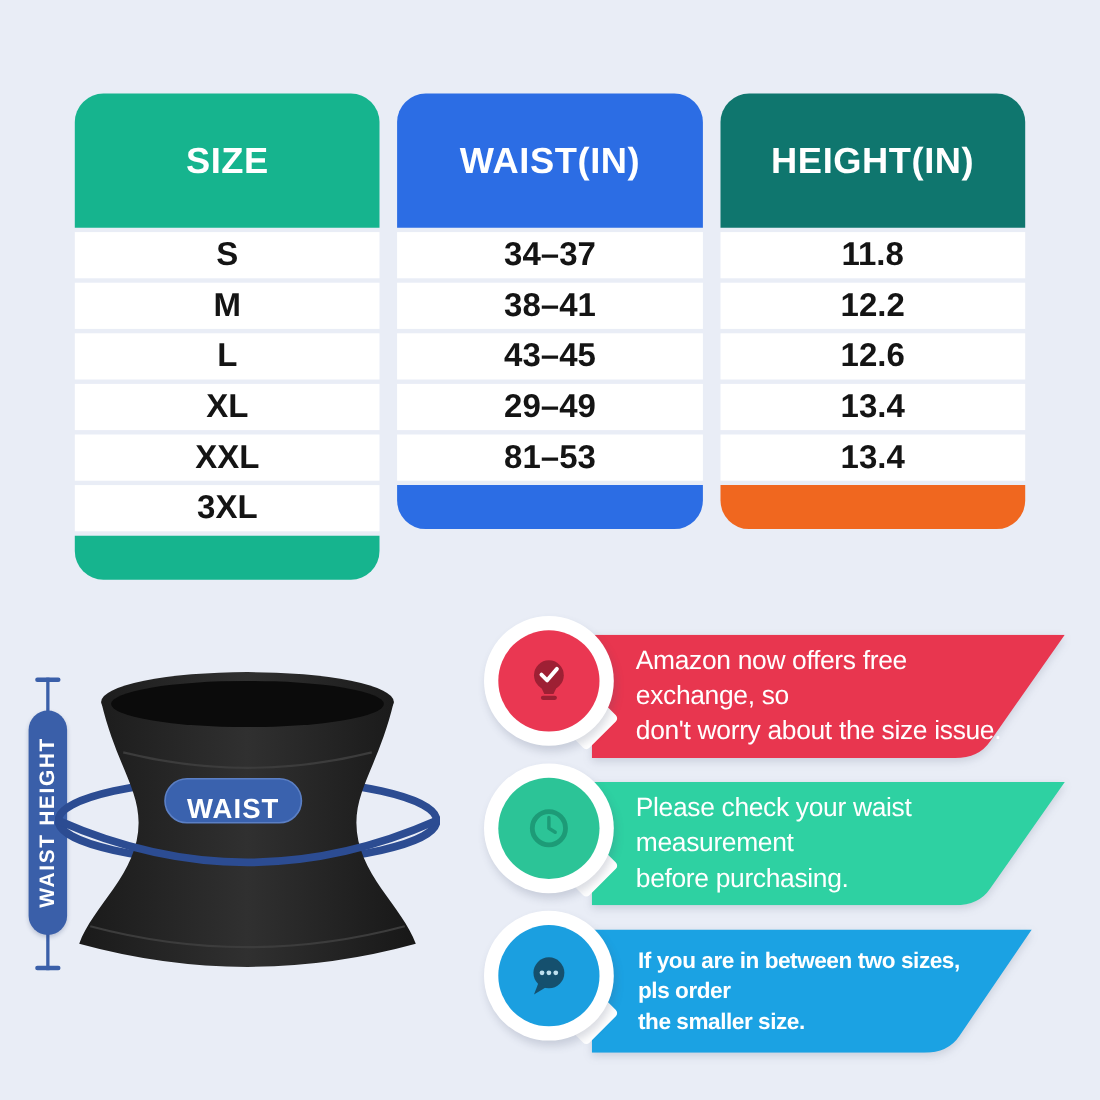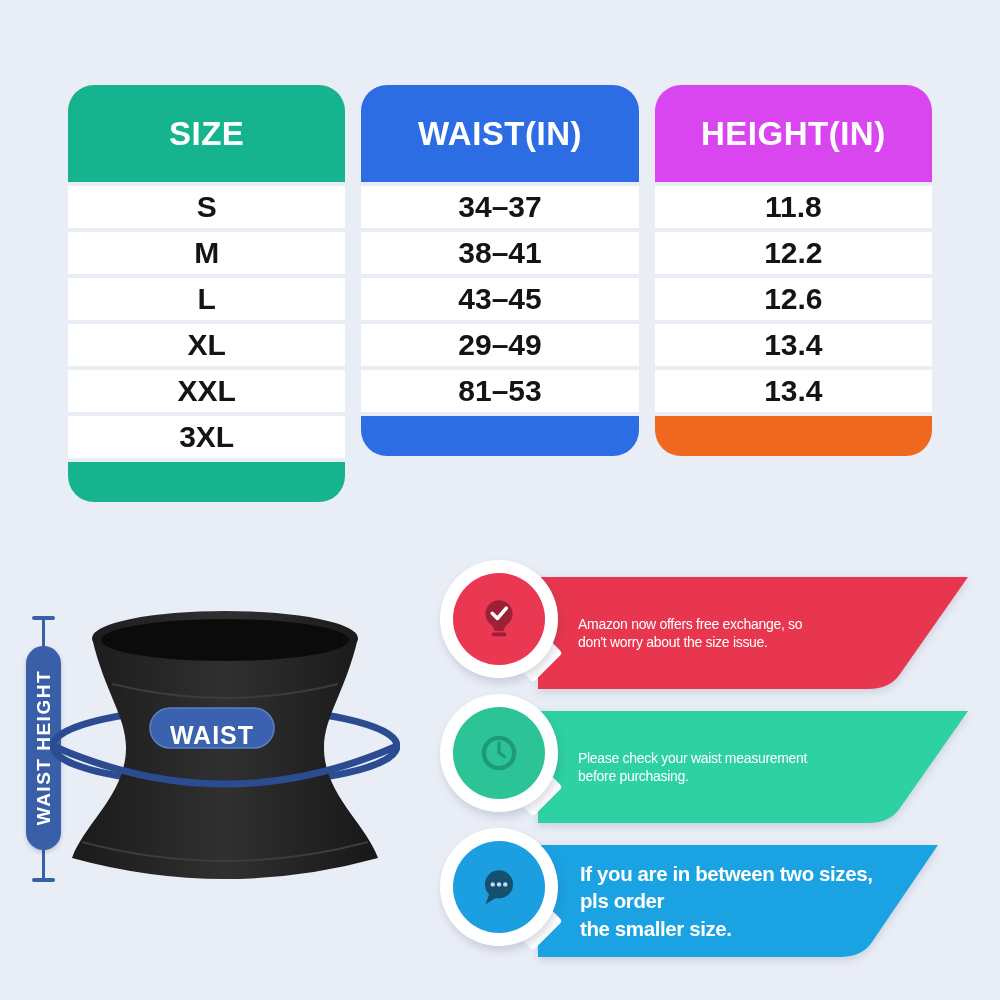--- a/index.html
+++ b/index.html
@@ -8,21 +8,21 @@
     background:#e9edf6;
     font-family:"Liberation Sans", sans-serif;
   }
   
   .size-table{
     position:absolute;left:68px;top:85px;width:864px;
     display:grid;grid-template-columns:1fr 1fr 1fr;column-gap:16px;
   }
   .tcol{display:flex;flex-direction:column;gap:4px;}
   .tcol-header{
-    height:97px;border-radius:26px 26px 0 0;
+    height:122px;border-radius:26px 26px 0 0;
     display:flex;align-items:center;justify-content:center;
     color:#fff;font-weight:700;font-size:33px;letter-spacing:.5px;
     font-stretch:condensed;
   }
   .tcell{
     height:42px;background:#fff;
     display:flex;align-items:center;justify-content:center;
     font-weight:700;font-size:30px;color:#141414;font-stretch:condensed;
   }
   .tcol-footer{height:40px;border-radius:0 0 26px 26px;}
@@ -41,21 +41,21 @@
   .bracket .pill span{
     writing-mode:vertical-rl;transform:rotate(180deg);
     color:#fff;font-weight:700;font-size:19px;letter-spacing:1.5px;white-space:nowrap;
   }
   
   .callout{position:absolute;left:440px;width:540px;height:130px;}
   .banner-svg{position:absolute;left:98px;top:17px;filter:drop-shadow(0 3px 4px rgba(60,70,100,.18));}
   .callout-text{
     position:absolute;left:138px;top:17px;height:112px;width:335px;
     display:flex;align-items:center;
-    color:#fff;font-size:14px;line-height:1.32;letter-spacing:-.3px;
+    color:#fff;font-size:24px;line-height:1.32;letter-spacing:-.3px;
     white-space:pre-line;
   }
   .callout.c3 .callout-text{font-weight:700;font-size:20.5px;letter-spacing:-.4px;width:320px;left:140px;}
   .badge{position:absolute;left:0;top:0;width:118px;height:118px;}
   .badge .tail{
     position:absolute;left:72px;top:72px;width:42px;height:42px;background:#fff;
     transform:rotate(45deg);border-radius:4px;
   }
   .badge .ring{
     position:absolute;left:0;top:0;width:118px;height:118px;background:#fff;border-radius:50%;
@@ -86,21 +86,21 @@
     <div class="tcol-header" style="background: rgb(44, 109, 228); text-align: center;">WAIST(IN)</div>
     <div class="tcell">34–37</div>
     <div class="tcell">38–41</div>
     <div class="tcell">43–45</div>
     <div class="tcell">29–49</div>
     <div class="tcell">81–53</div>
     <div class="tcol-footer" style="background: rgb(44, 109, 228);"></div>
   </div>
 
   <div class="tcol">
-    <div class="tcol-header" style="background: #d946ef;">HEIGHT(IN)</div>
+    <div class="tcol-header" style="background: #0f766e;">HEIGHT(IN)</div>
     <div class="tcell">11.8</div>
     <div class="tcell">12.2</div>
     <div class="tcell">12.6</div>
     <div class="tcell">13.4</div>
     <div class="tcell">13.4</div>
     <div class="tcol-footer" style="background: rgb(240, 103, 31);"></div>
   </div>
 
 </div>
 

